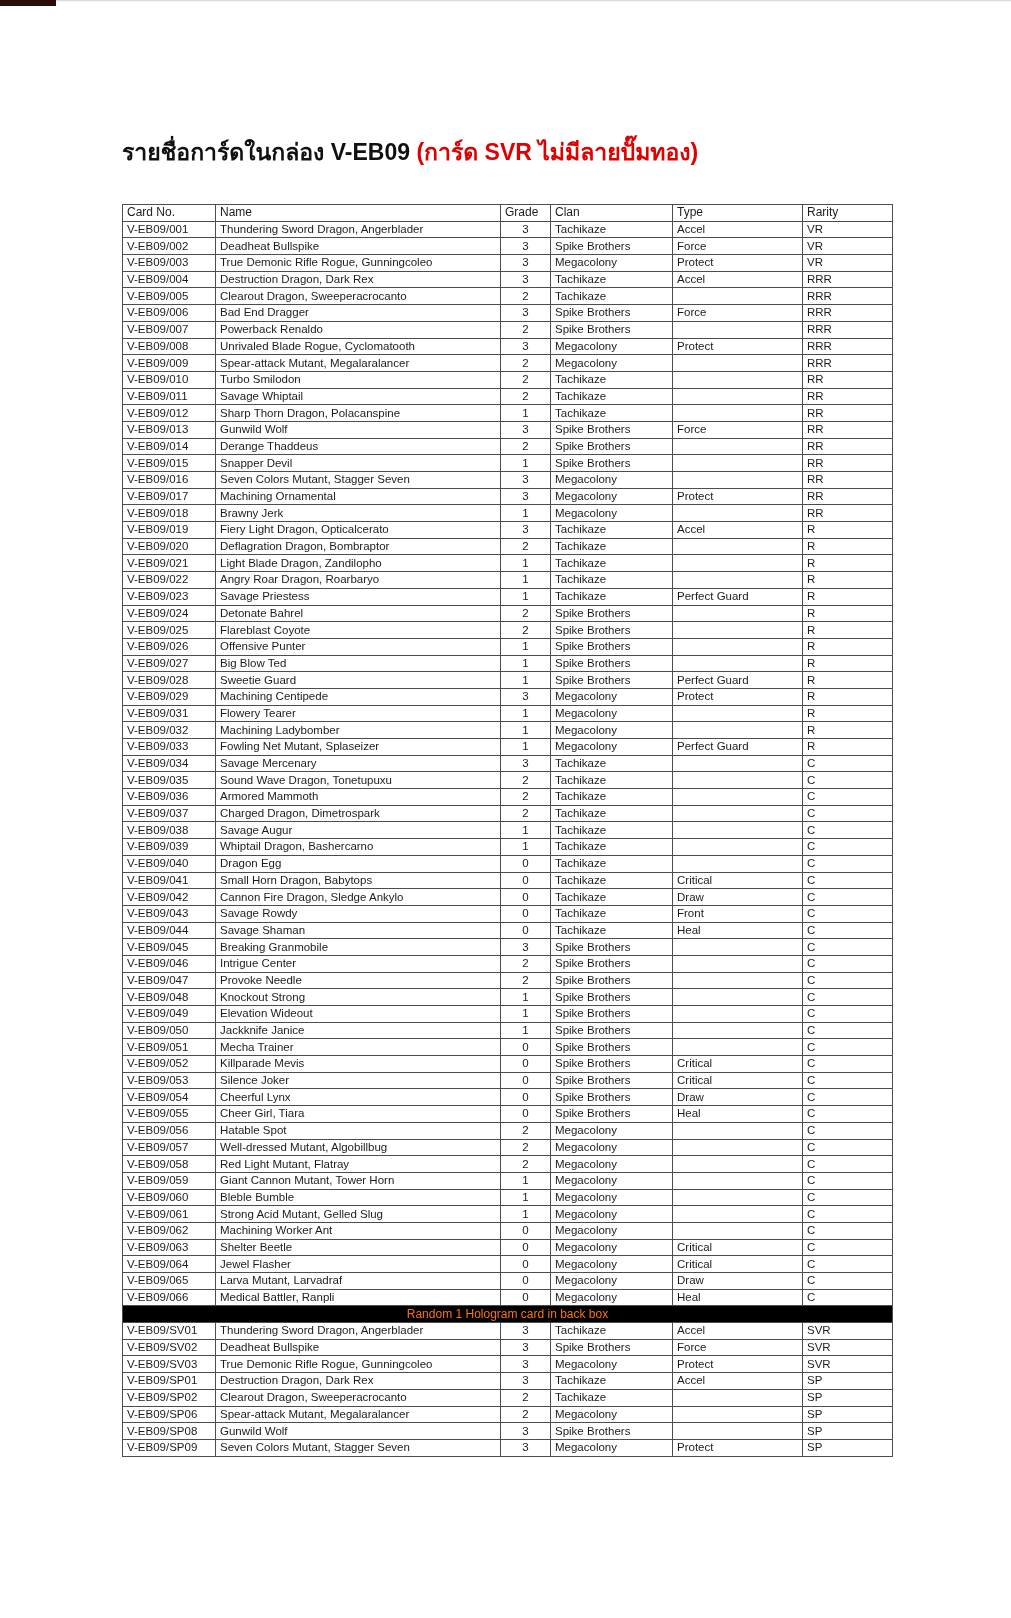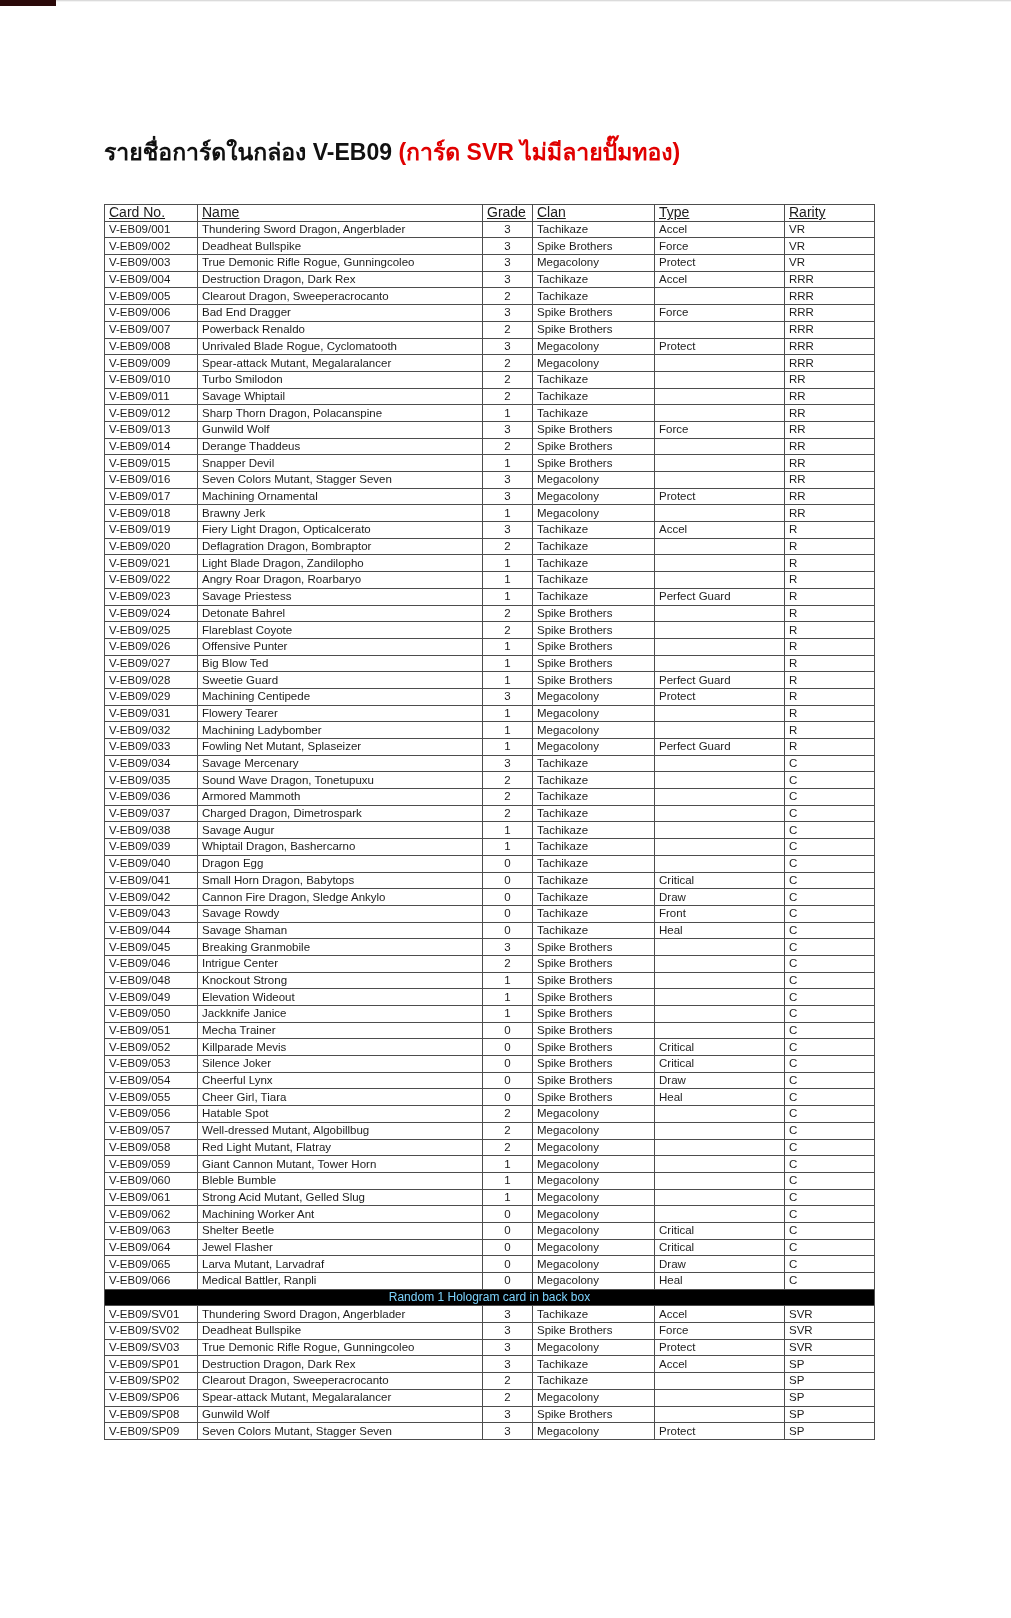--- a/index.html
+++ b/index.html
@@ -14,21 +14,21 @@
   .top-hairline{
     position:absolute;top:0;left:0;width:100%;height:2px;
     background:linear-gradient(to bottom,#cfcfcf,rgba(255,255,255,0));
   }
   .top-artifact{
     position:absolute;top:0;left:0;width:56px;height:6px;
     background:#2b0a0a;
   }
   .content{
     position:absolute;
-    left:104px;top:134px;
+    left:122px;top:134px;
     width:770px;
   }
   .title{
     font-size:23px;
     font-weight:bold;
     margin:0 0 0 0;
     letter-spacing:0;
     white-space:nowrap;
     color:#111111;
   }
@@ -43,25 +43,25 @@
   table.cards th, table.cards td{
     border:1px solid #4d4d4d;
     height:15.7px;
     line-height:15px;
     padding:0 4px;
     text-align:left;
     font-weight:normal;
     white-space:nowrap;
     overflow:hidden;
   }
-  table.cards th{ font-size:14px;text-decoration:underline; }
+  table.cards th{ font-size:12px; }
   table.cards .center{ text-align:center; }
   table.cards td.separator{
     background:#000000;
-    color:#7dd3fc;
+    color:#f97316;
     text-align:center;
     font-size:12px;
   }
   col.c-no{width:93px;}
   col.c-name{width:285px;}
   col.c-grade{width:50px;}
   col.c-clan{width:122px;}
   col.c-type{width:130px;}
   col.c-rarity{width:90px;}
 </style>
@@ -448,20 +448,28 @@
         </tr>
         <tr>
           <td>V-EB09/046</td>
           <td>Intrigue Center</td>
           <td class="center">2</td>
           <td>Spike Brothers</td>
           <td></td>
           <td>C</td>
         </tr>
         <tr>
+          <td>V-EB09/047</td>
+          <td>Provoke Needle</td>
+          <td class="center">2</td>
+          <td>Spike Brothers</td>
+          <td></td>
+          <td>C</td>
+        </tr>
+        <tr>
           <td>V-EB09/048</td>
           <td>Knockout Strong</td>
           <td class="center">1</td>
           <td>Spike Brothers</td>
           <td></td>
           <td>C</td>
         </tr>
         <tr>
           <td>V-EB09/049</td>
           <td>Elevation Wideout</td>

